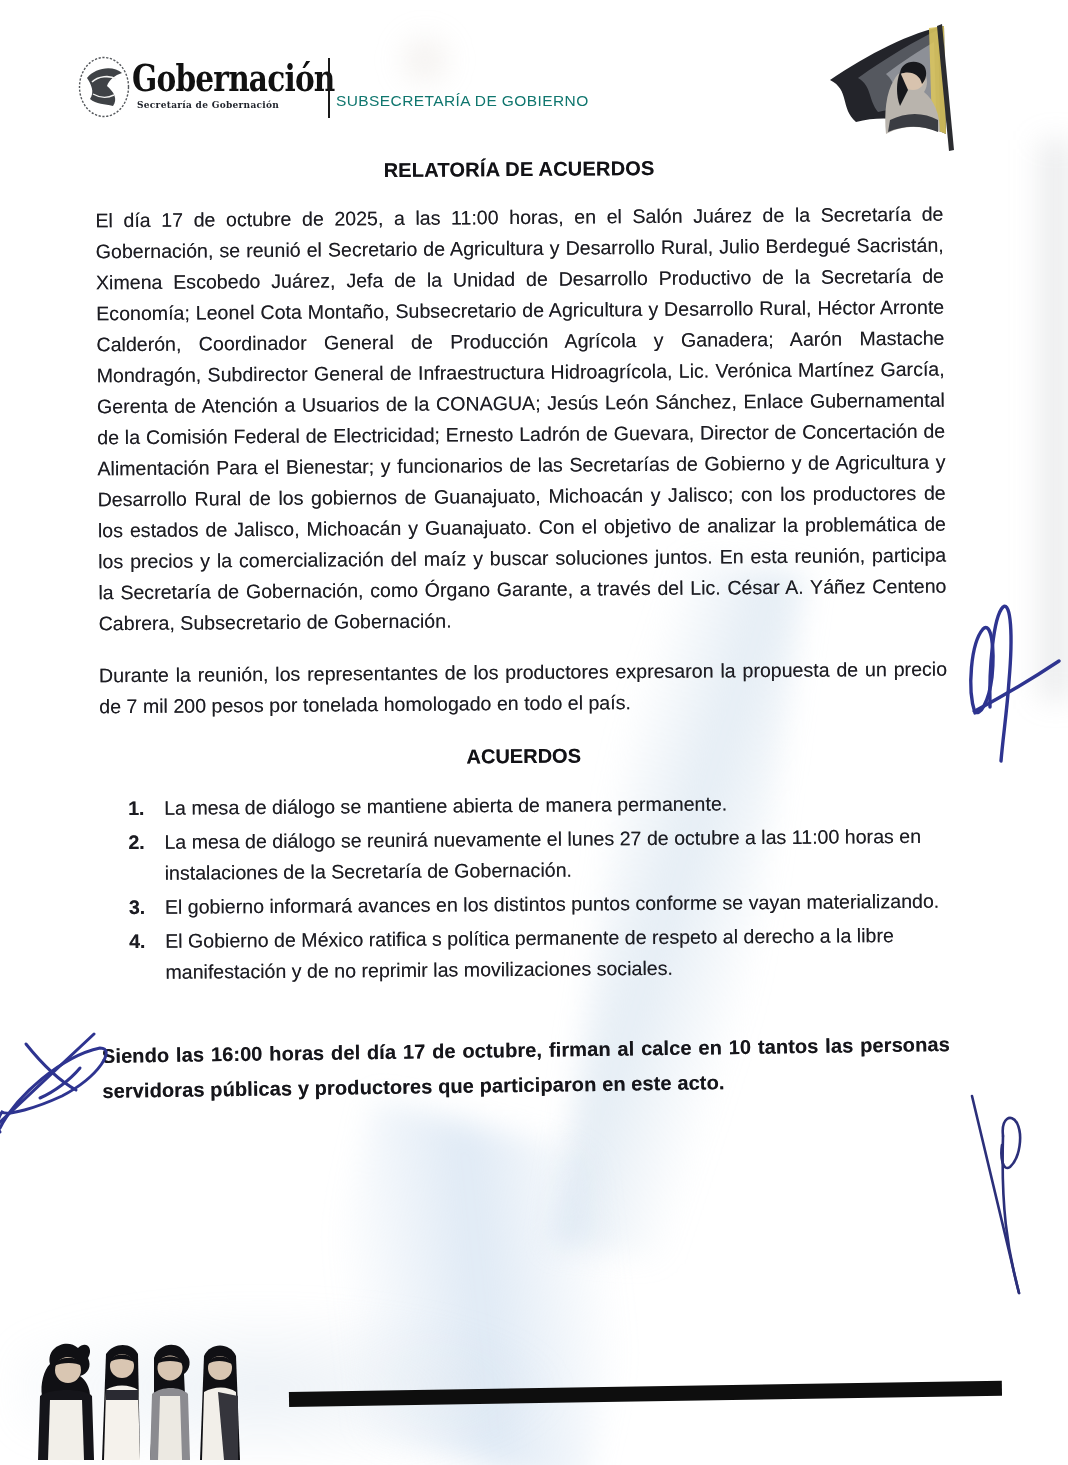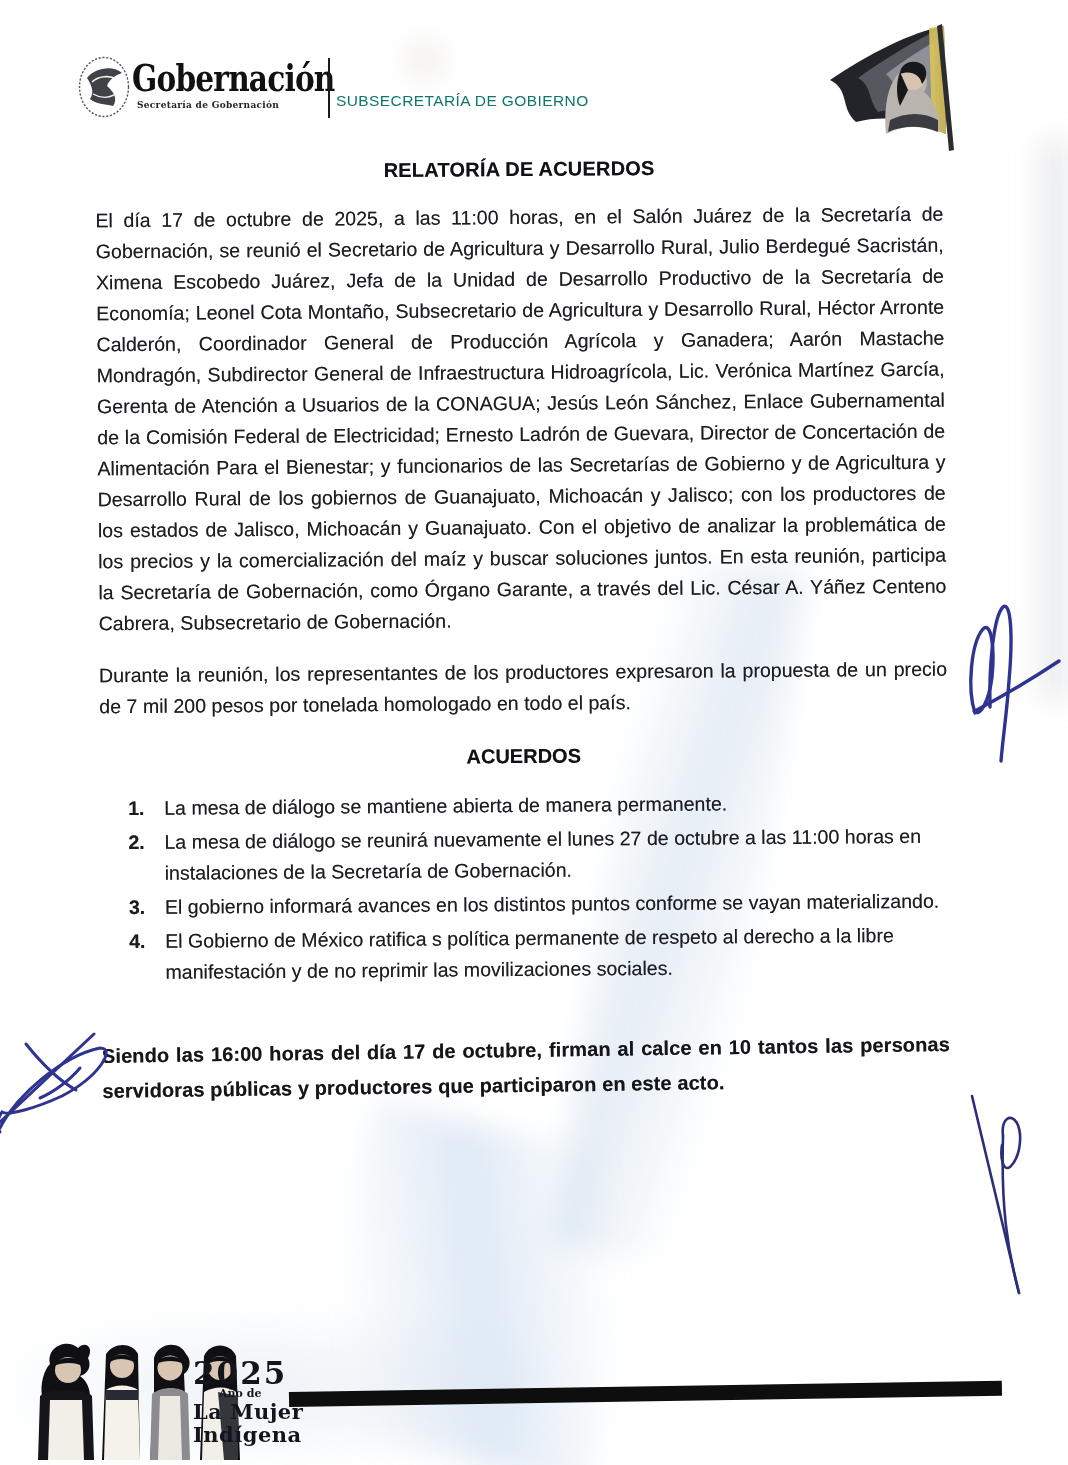--- a/index.html
+++ b/index.html
@@ -206,21 +206,15 @@
       <path d="M124 58 C134 50 152 50 160 58 L162 124 L122 124 Z" fill="#8b8b90"></path>
       <path d="M132 60 L152 60 L154 124 L130 124 Z" fill="#ecE9e2"></path>
 
       <path d="M176 20 C182 6 202 6 208 20 L212 124 L172 124 Z" fill="#101014"></path>
       <circle cx="192" cy="32" r="12" fill="#d9c6b2"></circle>
       <path d="M180 28 C182 18 202 18 204 28 C196 24 186 24 180 28 Z" fill="#101014"></path>
       <path d="M176 56 C186 50 200 50 208 56 L210 124 L174 124 Z" fill="#f2efe9"></path>
       <path d="M190 56 L210 60 L210 124 L196 124 Z" fill="#35353c"></path>
     </svg>
   </div>
-  <div class="year-block">
-    <div class="year-big">2025</div>
-    <div class="year-small">Año de</div>
-    <div class="year-l2">La Mujer</div>
-    <div class="year-l3">Indígena</div>
-  </div>
   <div class="footer-bar"></div>
 
 </div>
 
 </body></html>

